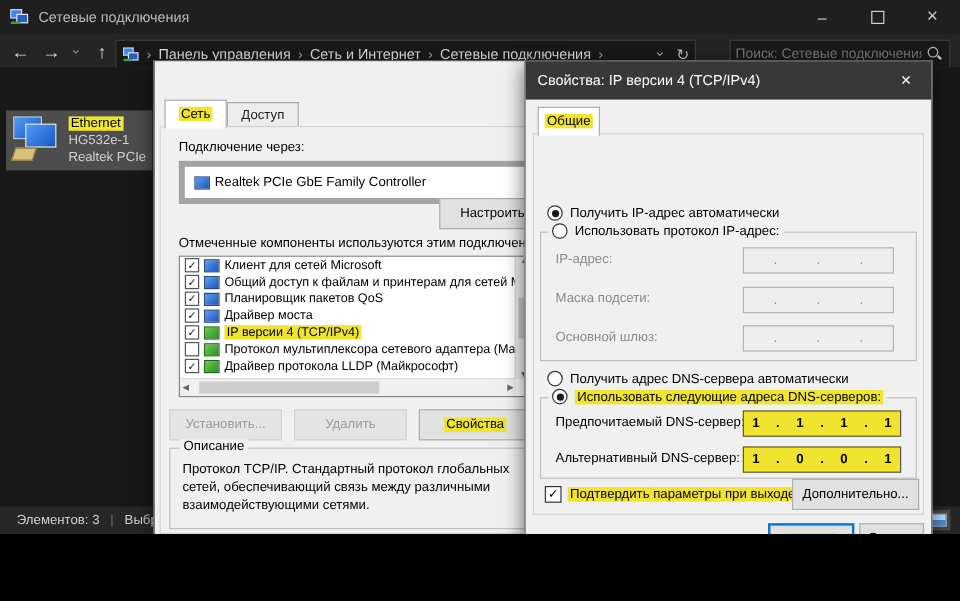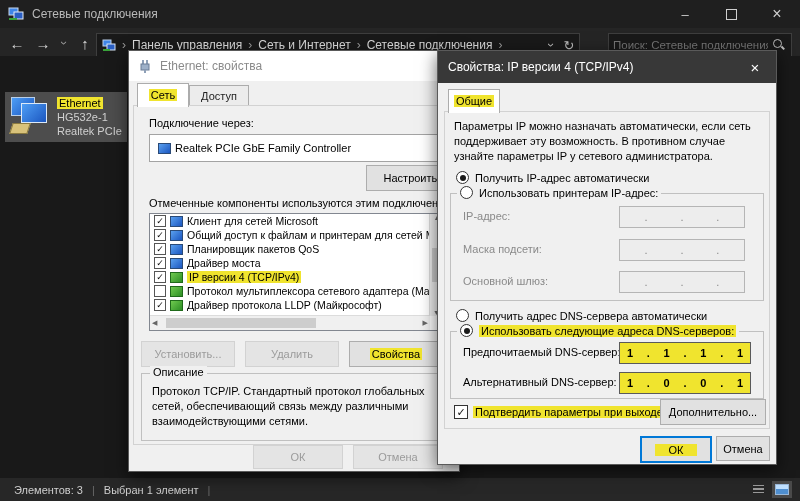--- a/index.html
+++ b/index.html
@@ -1,16 +1,16 @@
 <!DOCTYPE html>
 <html><head>
 <meta charset="utf-8">
 <style>
   html,body{margin:0;padding:0;background:#000;}
-  .screen{position:relative;width:800px;height:501px;background:#1b1b1b;overflow:hidden;
+  .screen{position:relative;width:800px;height:445px;background:#1b1b1b;overflow:hidden;
           font-family:"Liberation Sans",sans-serif;-webkit-font-smoothing:antialiased;}
   
   .tbar{position:absolute;left:0;top:0;right:0;height:28px;background:#1f1f1f;display:flex;align-items:center;}
   .tbar-title{color:#b9b9b9;font-size:12px;margin-left:8px;}
   .winctl{position:absolute;top:0;height:28px;width:46px;display:flex;align-items:center;justify-content:center;color:#cfcfcf;font-size:13px;}
   .ctl-min{right:92px}.ctl-max{right:46px}.ctl-close{right:0;font-size:16px}
   .maxbox{width:9px;height:9px;border:1px solid #cfcfcf;}
   .navbar{position:absolute;left:0;top:28px;right:0;height:30px;background:#252525;display:flex;align-items:center;}
   .navbtn{color:#d8d8d8;font-size:15px;width:26px;text-align:center;}
   .chev-sm{display:inline-block;transform:rotate(90deg);font-size:12px;color:#9a9a9a;width:16px;text-align:center;}
@@ -164,35 +164,26 @@
       <span class="view-ic">
           <span class="rows-glyph"></span>
         </span>
       <span class="view-ic sel">
           <span class="thumb-glyph"></span>
         </span>
     </div>
   </div>
 
   <div class="dlg" id="ethdlg">
-    <div class="eth-title">
-      <svg width="14" height="14" style="margin-left:9px">
-        <rect x="4" y="1" width="2" height="4" fill="#8ea0b8"></rect>
-          <rect x="8" y="1" width="2" height="4" fill="#8ea0b8"></rect>
-        <rect x="3" y="5" width="8" height="6" fill="#9db0c8" stroke="#6a7d96"></rect>
-          <rect x="6" y="11" width="2" height="3" fill="#8ea0b8"></rect>
-      </svg>
-      <span>Ethernet: свойства</span>
-    </div>
     <div class="tab active" style="left:8px;top:32px;width:50px;height:23px;line-height:23px;"><span class="hl">Сеть</span></div>
     <div class="tab inactive" style="left:60px;top:34px;width:58px;height:21px;line-height:21px;"><span>Доступ</span></div>
     <div class="panel" style="left:4px;top:54px;width:320px;height:338px;"></div>
 
     <div style="position:absolute;left:20px;top:66px;">Подключение через:</div>
-    <div style="position:absolute;left:20px;top:83px;width:290px;height:26px;background:#fff;border:1px solid #a3a3a3;display:flex;align-items:center;">
+    <div style="position:absolute;left:20px;top:83px;width:290px;height:26px;background:#fff;border:5px solid #a3a3a3;display:flex;align-items:center;">
       <span class="ic client" style="margin-left:8px"></span>
       <span>Realtek PCIe GbE Family Controller</span>
     </div>
     <div class="btn" style="left:237px;top:114px;width:96px;height:24px;">
         <span>Настроить...</span>
       </div>
 
     <div style="position:absolute;left:20px;top:146px;width:296px;white-space:nowrap;overflow:hidden;">Отмеченные компоненты используются этим подключением:</div>
 
     <div class="list">
@@ -270,31 +261,30 @@
     <div class="ip-title">
       <span>Свойства: IP версии 4 (TCP/IPv4)</span>
     </div>
     <div class="ip-close">
         <span>×</span>
       </div>
 
     <div class="tab active" style="left:10px;top:38px;width:50px;height:23px;line-height:23px;"><span class="hl">Общие</span></div>
     <div class="panel" style="left:6px;top:60px;width:324px;height:316px;"></div>
 
-    <div class="intro">Параметры IP можно назначать автоматически, если сеть поддерживает эту возможность. В противном случае узнайте параметры IP у сетевого администратора.</div>
 
     <div class="fieldrow" style="left:18px;top:120px;">
       <span class="radio on"></span>
       <span>Получить IP-адрес автоматически</span>
     </div>
 
     <div class="grp" style="left:12px;top:142px;width:312px;height:106px;">
       <div class="fieldrow" style="left:6px;top:-8px;background:#f0f0f0;padding:0 3px;">
         <span class="radio"></span>
-        <span>Использовать принтерам IP-адрес:</span>
+        <span>Использовать протокол IP-адрес:</span>
       </div>
       <div class="fieldrow muted" style="left:12px;top:16px;">IP-адрес:</div>
       <div class="ipfield disabled" style="left:168px;top:12px;width:124px;">
         <span></span>
           <span>.</span>
           <span></span>
           <span>.</span>
           <span></span>
           <span>.</span>
           <span></span>

